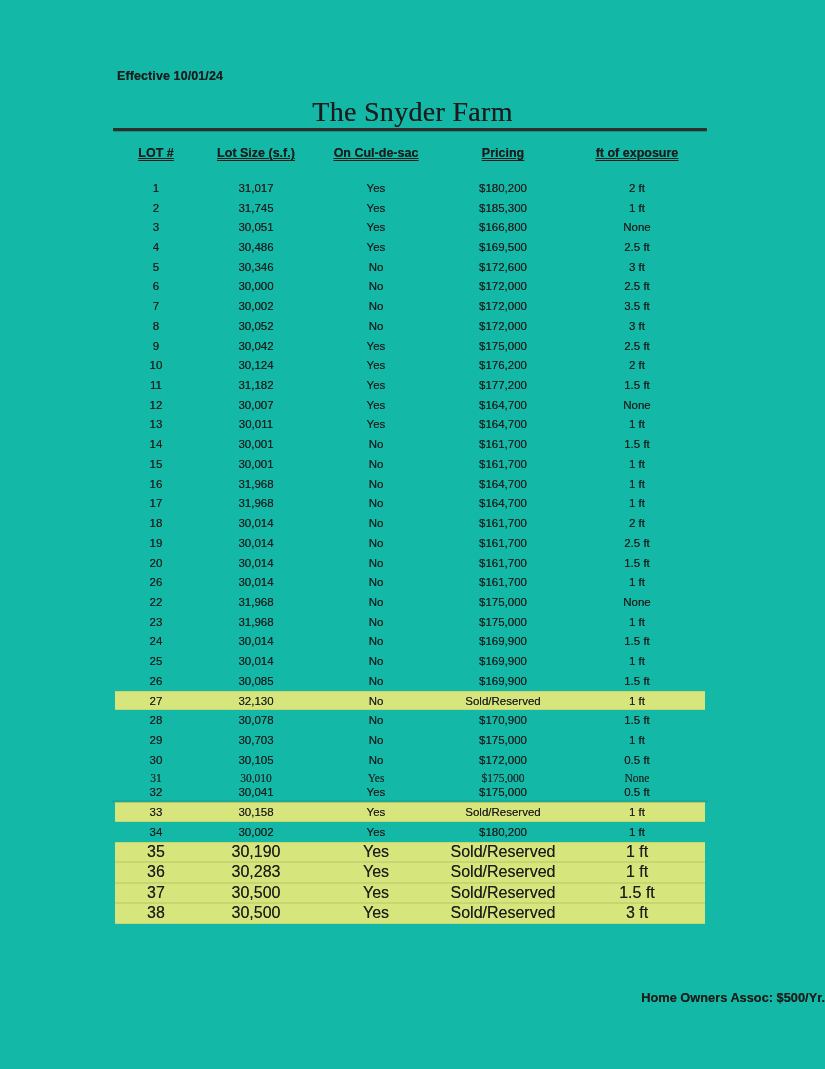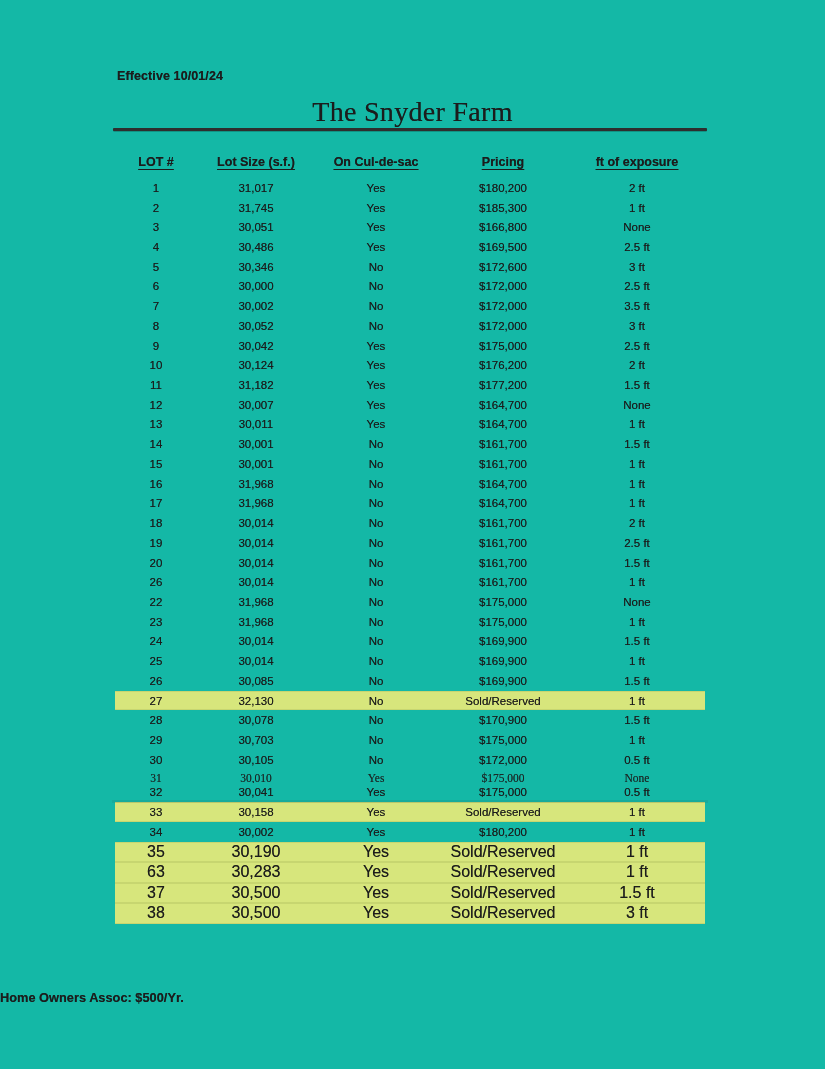--- a/index.html
+++ b/index.html
@@ -49,23 +49,24 @@
   }
   .lots-table {
     position: absolute;
     left: 115px;
     top: 146px;
     width: 590px;
   }
   .thead {
     display: flex;
     height: 32px;
-    align-items: center;
+    align-items: flex-start;
     font-weight: bold;
     font-size: 12.5px;
+    text-decoration: underline;
   }
   .thead .cell {
     text-decoration: underline;
     text-underline-offset: 2.5px;
     text-decoration-thickness: 1.3px;
   }
   .row {
     display: flex;
     height: 19.73px;
     align-items: center;
@@ -102,21 +103,21 @@
     width: 596px;
     height: 3px;
     background: rgba(60,60,60,0.10);
     filter: blur(0.6px);
   }
   .footer {
     position: absolute;
     left: 0;
     right: 0;
     top: 988px;
-    text-align: left;
+    text-align: right;
     font-weight: bold;
     font-size: 12.8px;
     line-height: 19.5px;
   }
 </style>
 </head>
 <body>
 
 <div class="page">
 
@@ -374,21 +375,21 @@
           <div class="cell c4">1 ft</div>
         </div>
         <div class="row hl large">
           <div class="cell c0">35</div>
           <div class="cell c1">30,190</div>
           <div class="cell c2">Yes</div>
           <div class="cell c3">Sold/Reserved</div>
           <div class="cell c4">1 ft</div>
         </div>
         <div class="row hl large">
-          <div class="cell c0">63</div>
+          <div class="cell c0">36</div>
           <div class="cell c1">30,283</div>
           <div class="cell c2">Yes</div>
           <div class="cell c3">Sold/Reserved</div>
           <div class="cell c4">1 ft</div>
         </div>
         <div class="row hl large">
           <div class="cell c0">37</div>
           <div class="cell c1">30,500</div>
           <div class="cell c2">Yes</div>
           <div class="cell c3">Sold/Reserved</div>

